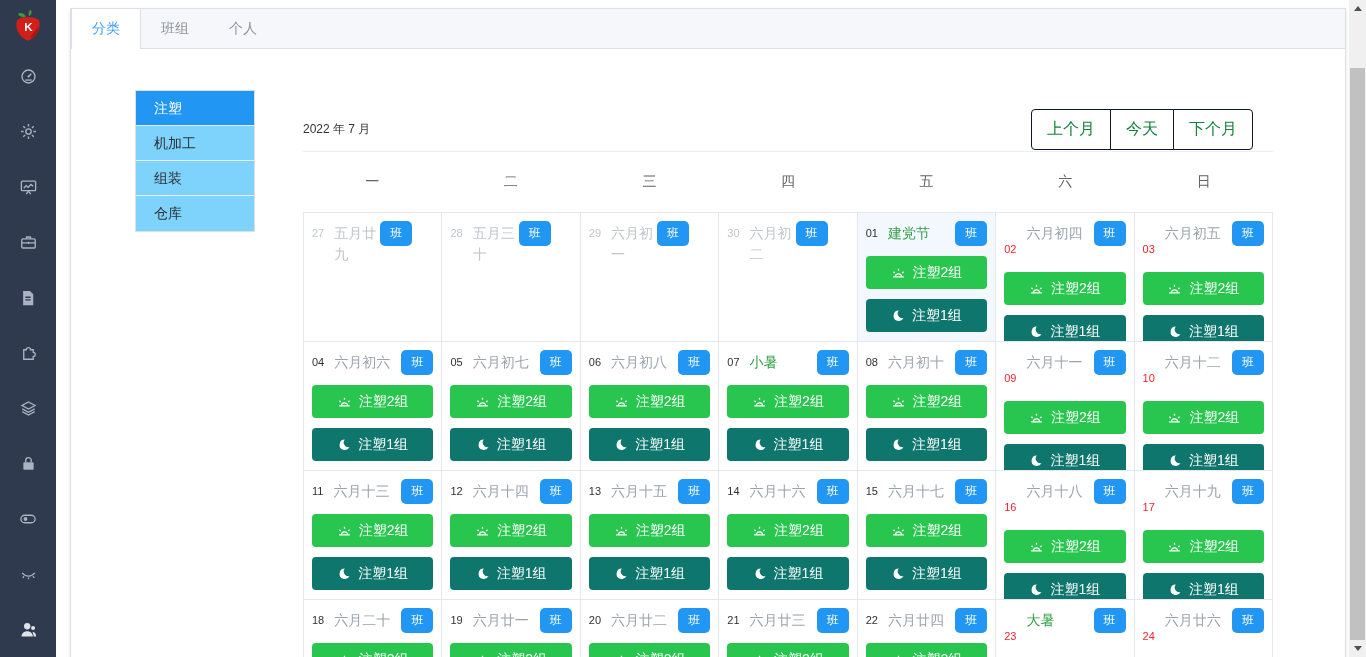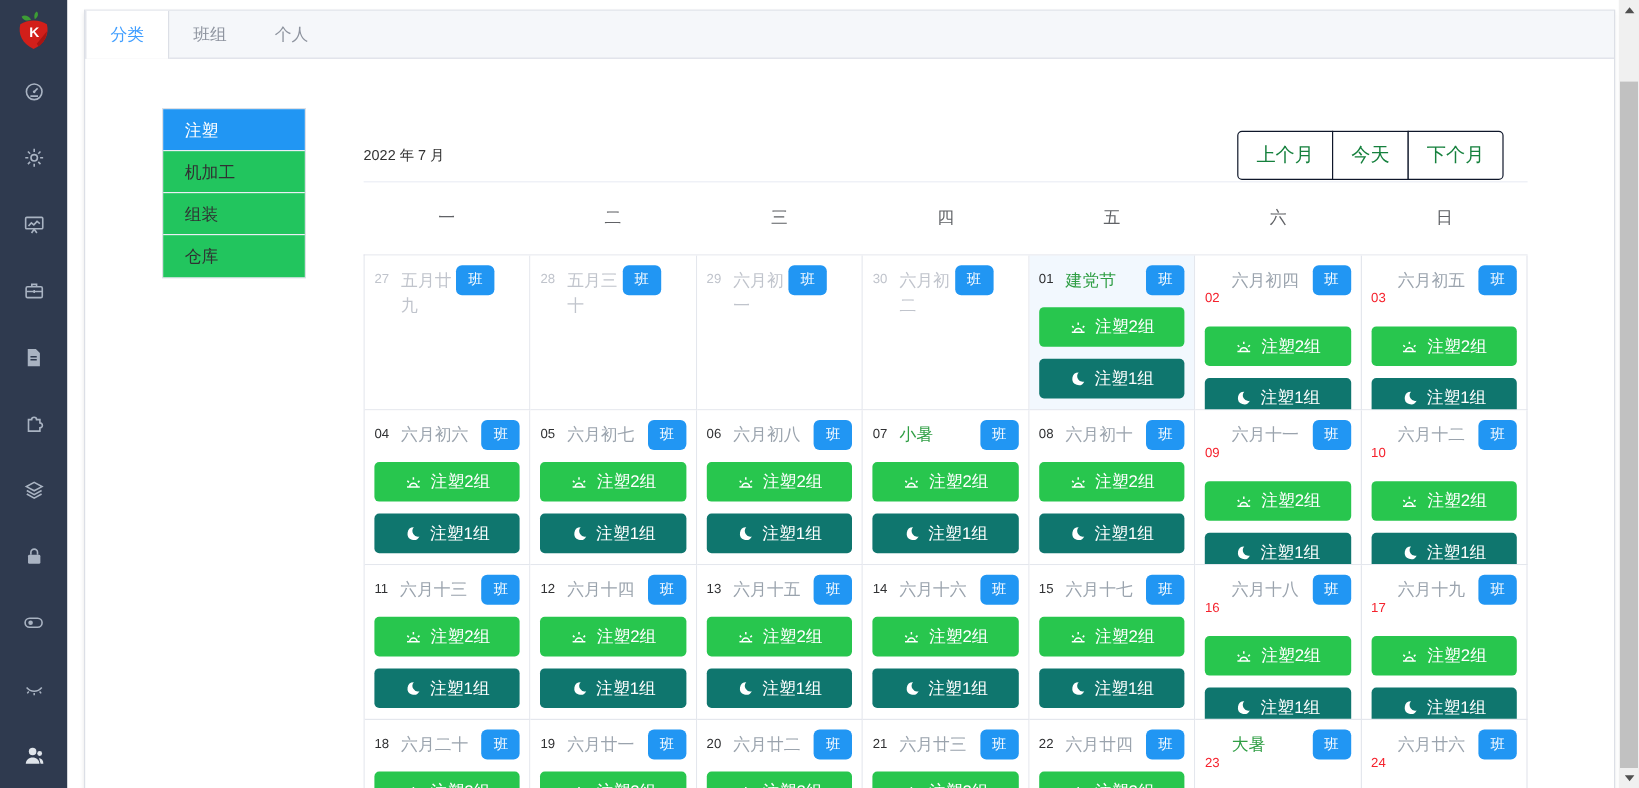--- a/index.html
+++ b/index.html
@@ -19,21 +19,21 @@
   .card { position:absolute; left:70px; top:8px; width:1276px; height:830px;
           background:#fff; border:1px solid #dcdfe6; box-shadow:0 2px 4px rgba(0,0,0,.10); }
   .tabbar { height:40px; background:#f5f7fa; border-bottom:1px solid #dcdfe6; display:flex; }
   .tab { height:40px; line-height:39px; padding:0 20px; font-size:14px; color:#8d939e; cursor:pointer; }
   .tab.active { background:#fff; color:#409eff; border-right:1px solid #dcdfe6; border-left:1px solid #dcdfe6; }
   .content { position:relative; width:100%; height:780px; }
 
   
   .cats { position:absolute; left:64px; top:41px; width:120px; background:#fff; border:1px solid #dcdfe6; }
   .cat { height:35px; line-height:35px; padding-left:18px; font-size:14px; color:#303133;
-         border-bottom:1px solid #ebeef5; cursor:pointer; background:#22c55e; }
+         border-bottom:1px solid #ebeef5; cursor:pointer; background:#7dd3fc; }
   .cat:last-child { border-bottom:none; }
   .cat.selected { background:#2196f3; color:#fff; }
 
   
   .calendar { position:absolute; left:232px; top:59px; width:970px; }
   .cal-header { height:44px; display:flex; align-items:center; justify-content:space-between;
                 border-bottom:1px solid #ebeef5; }
   .cal-title { font-size:12px; color:#333; }
   .btn-group { display:flex; margin-right:20px; }
   .nav-btn { padding:9px 15px; font-size:16px; color:#15803d; background:#fff;

